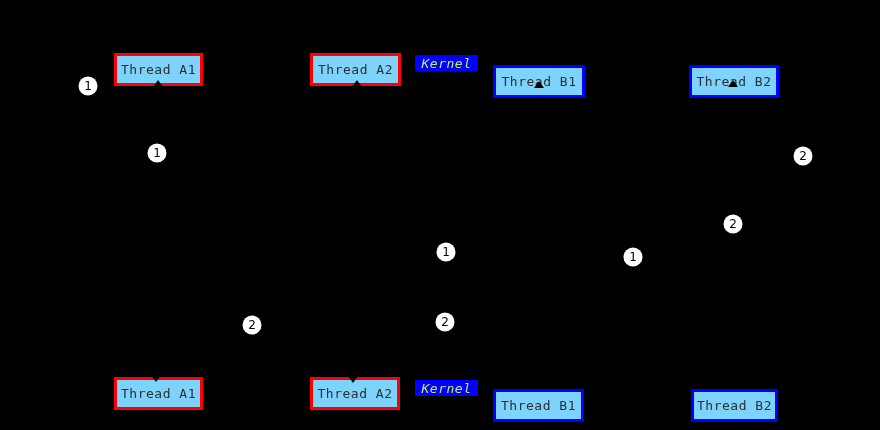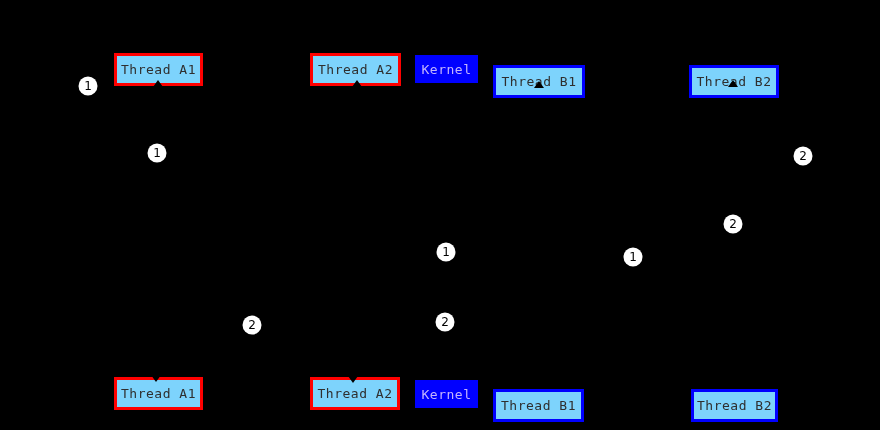--- a/index.html
+++ b/index.html
@@ -27,23 +27,24 @@
     display: flex;
     align-items: center;
     justify-content: center;
     white-space: nowrap;
     z-index: 1;
   }
   .thread-a { border: 3px solid #ff0000; }
   .thread-b { border: 3px solid #0000ff; margin-top: 12px; }
   .kernel {
     background: #0000ff;
-    color: #c4b5fd;
-    height: 28px;
+    color: #bef264;
+    height: 16px;
     border: none;
+    font-style: italic;
   }
   .badge {
     position: absolute;
     width: 19px;
     height: 19px;
     border-radius: 50%;
     background: #ffffff;
     color: #000000;
     font-family: "DejaVu Sans", "Liberation Sans", sans-serif;
     font-size: 12px;

